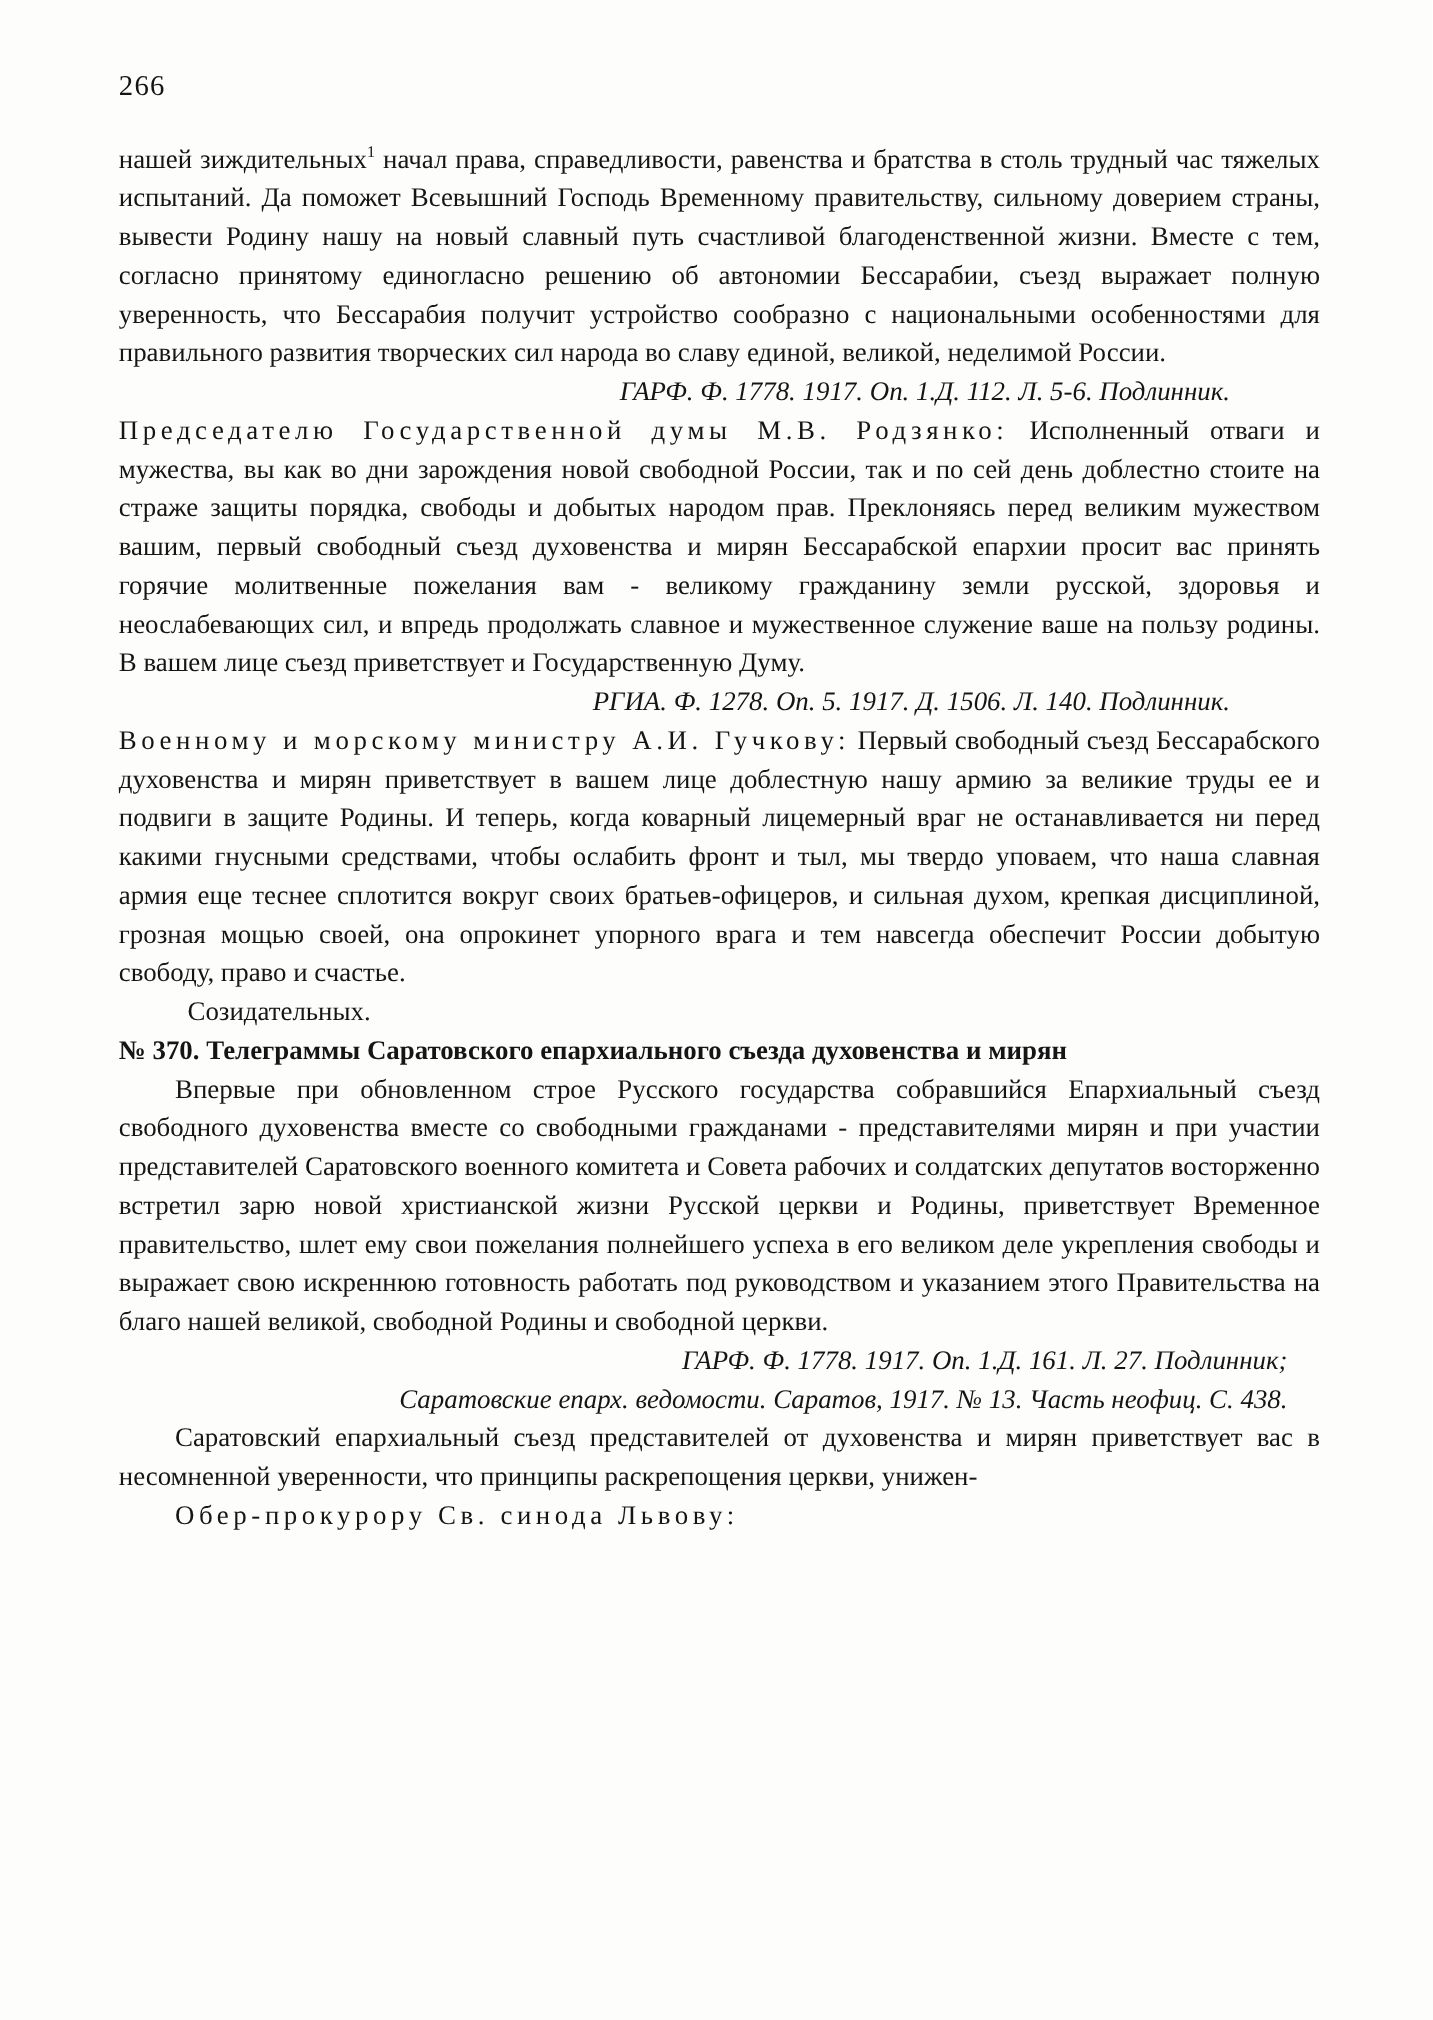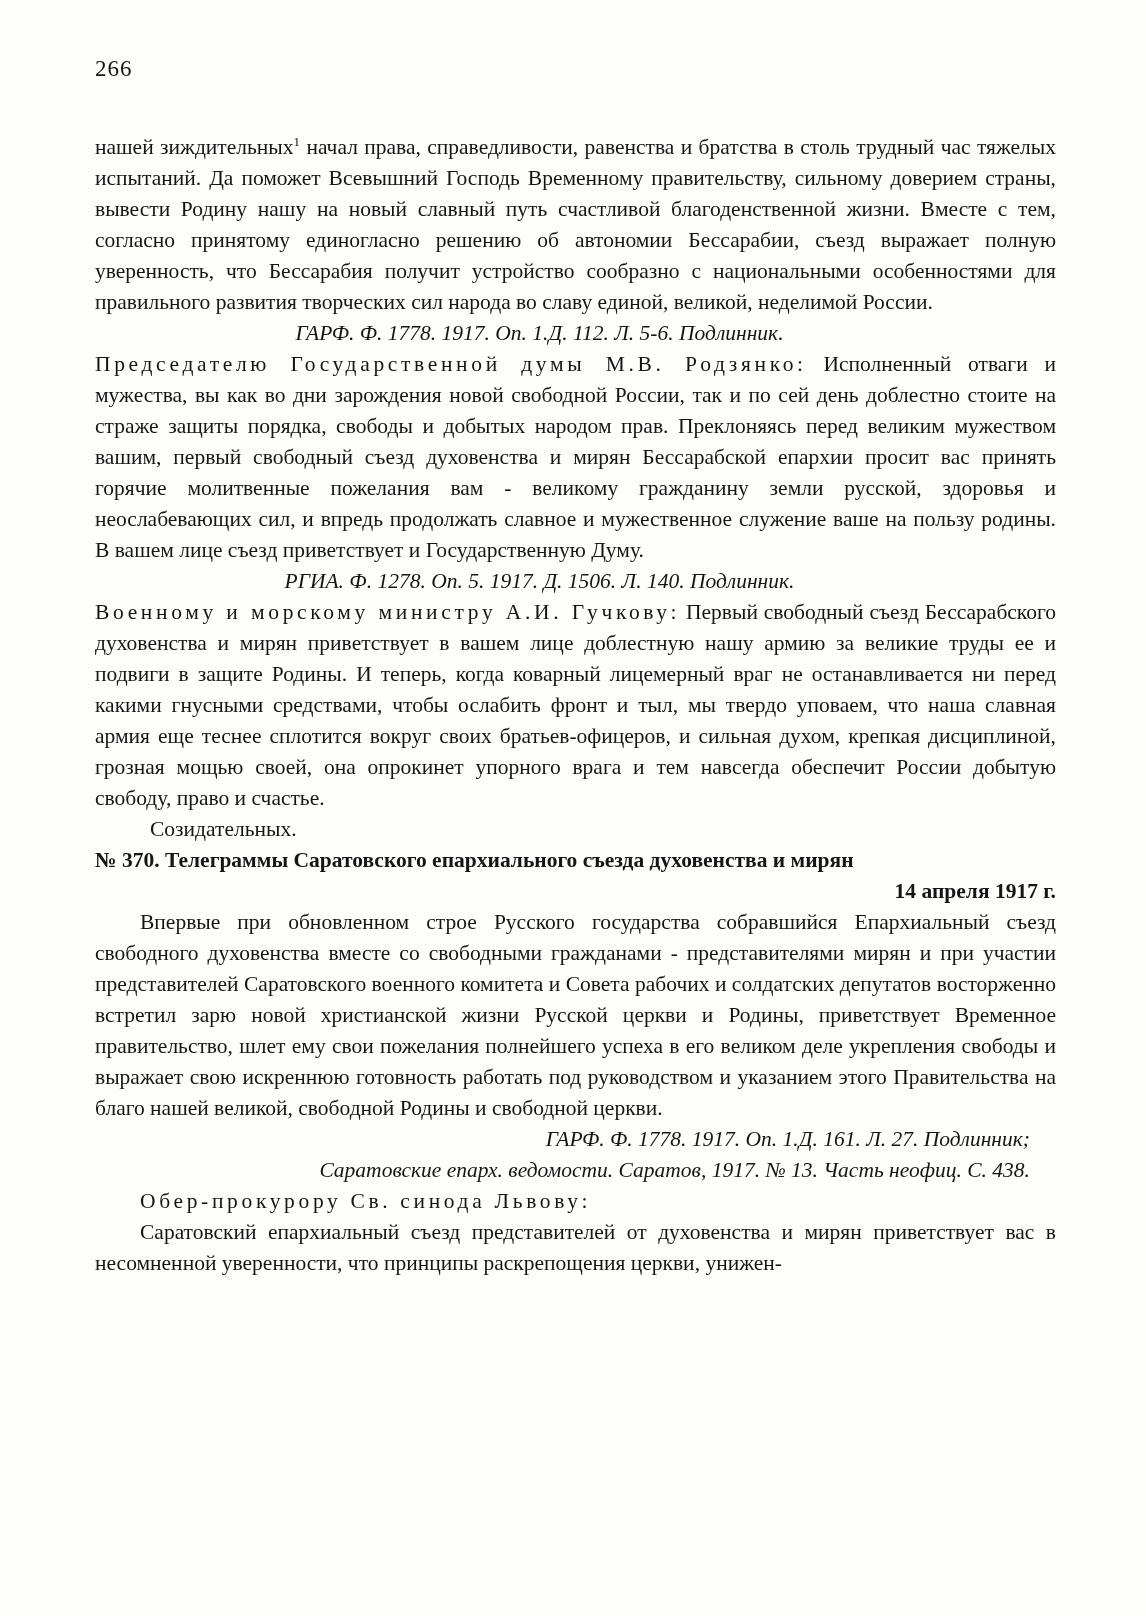--- a/index.html
+++ b/index.html
@@ -14,21 +14,21 @@
     background: #fdfdfc;
     color: #151515;
     font-family: "Liberation Serif", "DejaVu Serif", serif;
     padding: 56px 90px 40px 95px;
     overflow: hidden;
   }
   .page-header {
     display: flex;
     justify-content: space-between;
     align-items: baseline;
-    margin-bottom: 50px;
+    margin-bottom: 30px;
   }
   .page-num {
     font-size: 23px;
     letter-spacing: 1px;
   }
   .running-title {
     font-size: 19.5px;
   }
   .page-body {
     font-size: 21.5px;
@@ -38,21 +38,21 @@
   .page-body p, .page-body h2 {
     margin: 0;
   }
   .para { text-align: justify; }
   .indent { text-indent: 45px; }
   .spaced { letter-spacing: 0.17em; }
   .citation {
     font-style: italic;
     text-align: right;
   }
-  .pad-lg { padding-right: 72px; text-align: center; }
+  .pad-lg { padding-right: 72px; }
   .pad-md { padding-right: 26px; text-align: right; }
   .pad-sm { padding-right: 8px; }
   .footnote {
     text-indent: 55px;
   }
   .doc-heading {
     font-size: 21.5px;
     font-weight: bold;
     text-align: left;
     margin: 32px 0 0 0;
@@ -87,27 +87,26 @@
 
     <p class="citation pad-lg">РГИА. Ф. 1278. Оп. 5. 1917. Д. 1506. Л. 140. Подлинник.</p>
 
     <p class="para"><span class="spaced">Военному и морскому министру А.И. Гучкову:</span><span> Первый свободный съезд Бессарабского духовенства и мирян приветствует в вашем лице доблестную нашу армию за великие труды ее и подвиги в защите Родины. И теперь, когда коварный лицемерный враг не останавливается ни перед какими гнусными средствами, чтобы ослабить фронт и тыл, мы твердо уповаем, что наша славная армия еще теснее сплотится вокруг своих братьев-офицеров, и сильная духом, крепкая дисциплиной, грозная мощью своей, она опрокинет упорного врага и тем навсегда обеспечит России добытую свободу, право и счастье.</span></p>
 
 
     <p class="footnote">Созидательных.</p>
 
     <h2 class="doc-heading">№ 370. Телеграммы Саратовского епархиального съезда духовенства и мирян</h2>
 
-    <p class="doc-date">14 апреля 1917 г.</p>
 
 
     <p class="para indent">Впервые при обновленном строе Русского государства собравшийся Епархиальный съезд свободного духовенства вместе со свободными гражданами - представителями мирян и при участии представителей Саратовского военного комитета и Совета рабочих и солдатских депутатов восторженно встретил зарю новой христианской жизни Русской церкви и Родины, приветствует Временное правительство, шлет ему свои пожелания полнейшего успеха в его великом деле укрепления свободы и выражает свою искреннюю готовность работать под руководством и указанием этого Правительства на благо нашей великой, свободной Родины и свободной церкви.</p>
 
     <p class="citation pad-md">ГАРФ. Ф. 1778. 1917. Оп. 1.Д. 161. Л. 27. Подлинник;</p>
 
     <p class="citation pad-md">Саратовские епарх. ведомости. Саратов, 1917. № 13. Часть неофиц. С. 438.</p>
 
+    <p class="para indent">Саратовский епархиальный съезд представителей от духовенства и мирян приветствует вас в несомненной уверенности, что принципы раскрепощения церкви, унижен-</p>
+
     <p class="para indent"><span class="spaced">Обер-прокурору Св. синода Львову:</span></p>
-
-    <p class="para indent">Саратовский епархиальный съезд представителей от духовенства и мирян приветствует вас в несомненной уверенности, что принципы раскрепощения церкви, унижен-</p>
 
   </main>
 </div>
 
 </body></html>

